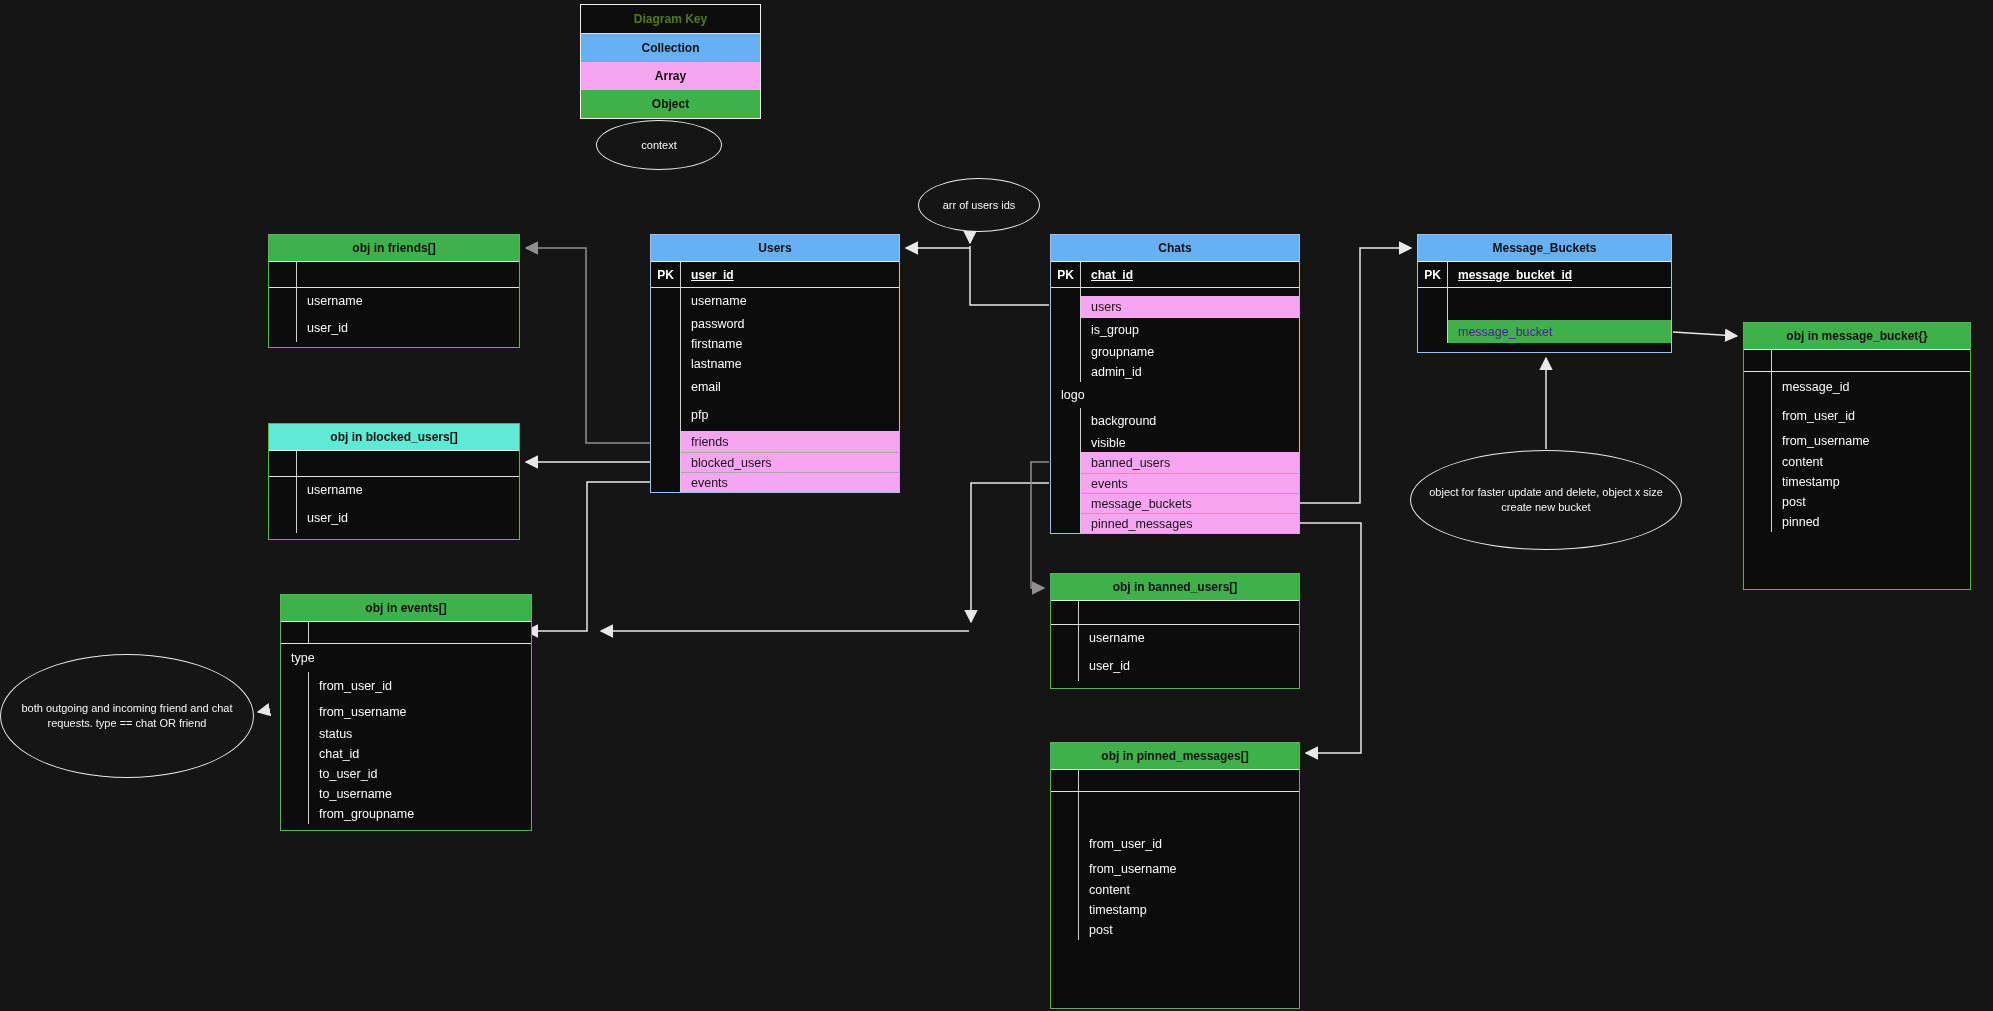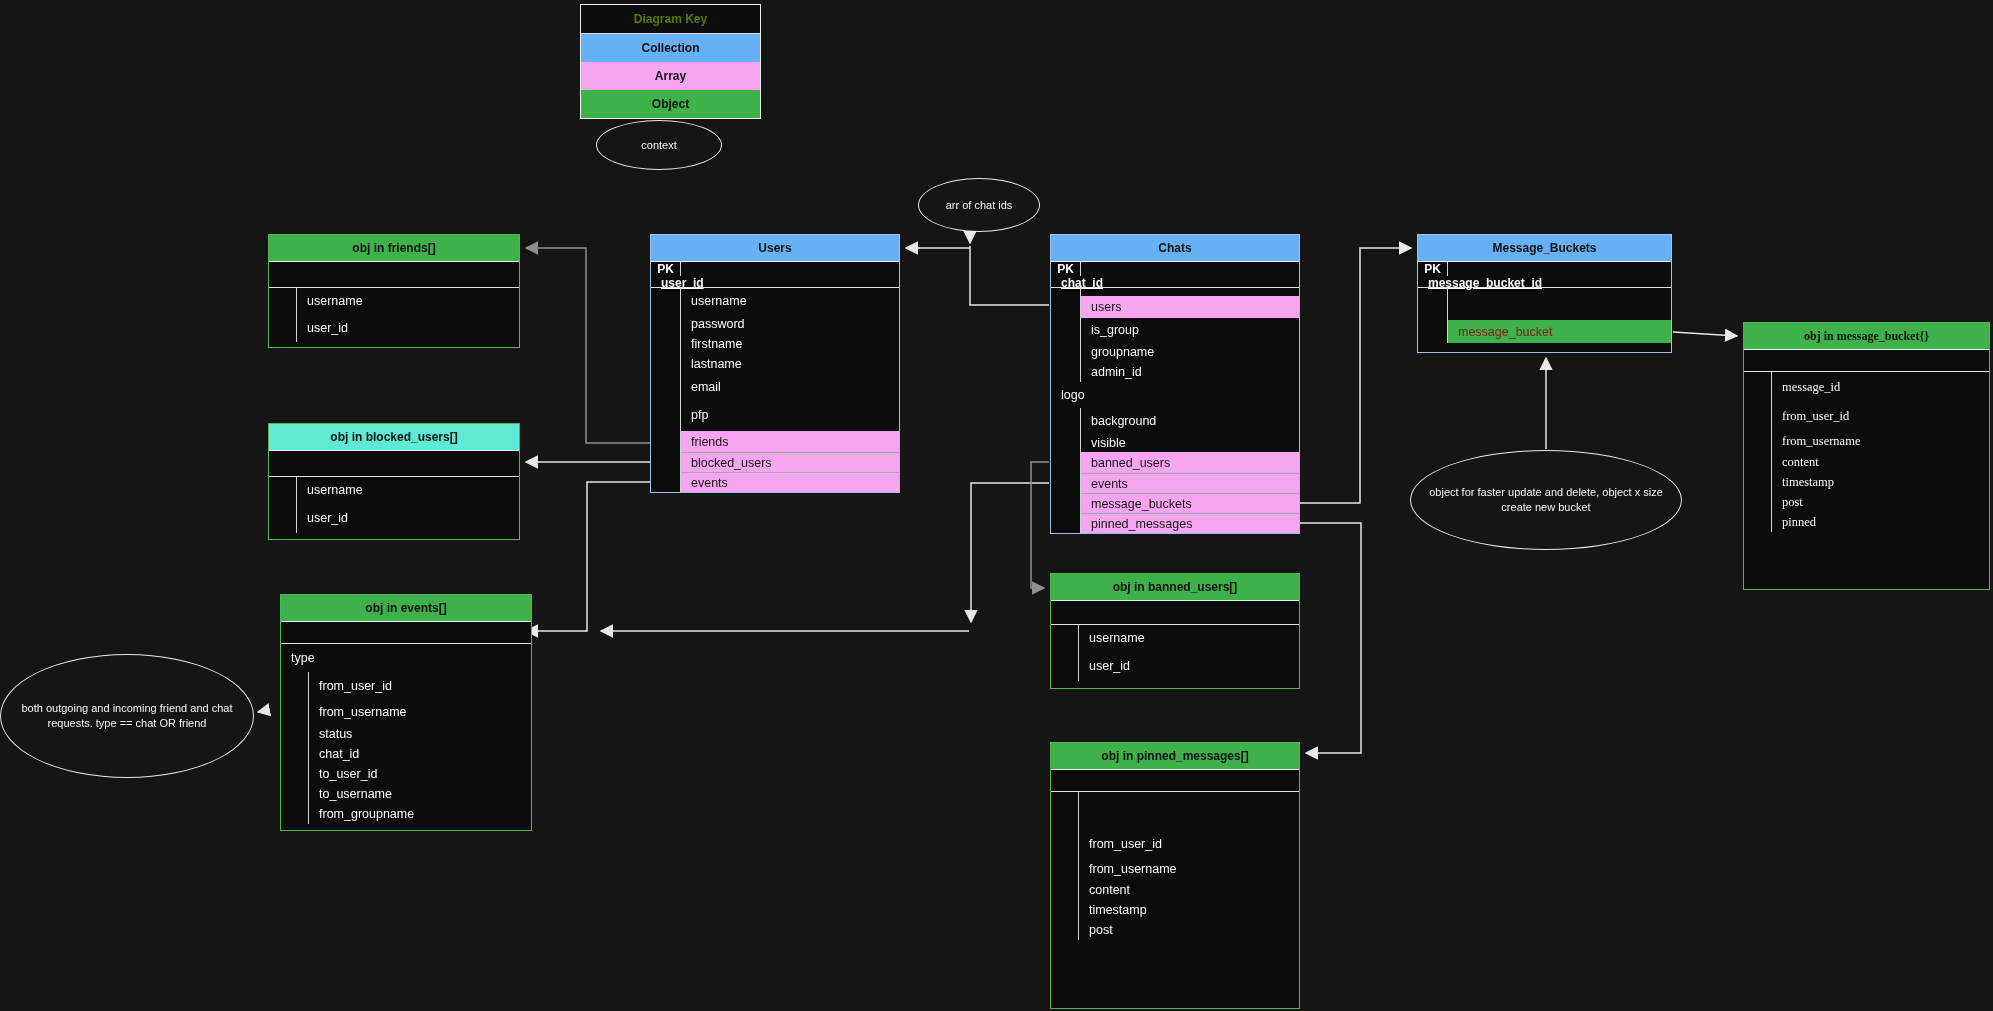--- a/index.html
+++ b/index.html
@@ -6,28 +6,28 @@
   .canvas{position:relative;width:1993px;height:1011px;background:#151515;
           font-family:"Liberation Sans",sans-serif;overflow:hidden;}
   .edges{position:absolute;left:0;top:0;width:1993px;height:1011px;pointer-events:none;}
   .tbl{position:absolute;background:#0c0c0c;border:1px solid #9fc0ea;box-sizing:border-box;}
   .tbl.green-border{border-color:#54b457;}
   .tbl.white-border{border-color:#f0f0f0;}
   .thead{display:flex;align-items:center;justify-content:center;font-weight:bold;
          font-size:12px;color:#111;border-bottom:1px solid rgba(255,255,255,.85);box-sizing:border-box;}
   .thead.dark{color:#4d7c0f;}
   .trow{display:flex;box-sizing:border-box;}
-  .pkrow{border-bottom:1px solid #e2e2e2;flex-direction:column;}
+  .pkrow{border-bottom:1px solid #e2e2e2;}
   .pkcell{flex:0 0 auto;display:flex;align-items:center;justify-content:center;
           font-weight:bold;font-size:12px;color:#fff;box-sizing:border-box;}
   .pkcell.hasdiv{border-right:1px solid #d0d0d0;}
   .fcell{flex:1;display:flex;align-items:center;padding-left:10px;font-size:12.5px;
          color:#fafafa;box-sizing:border-box;min-width:0;}
   .fcell.pink{background:var(--pink);color:#141414;}
-  .fcell.green{background:var(--green);color:#7f1d1d;}
+  .fcell.green{background:var(--green);color:#4c1d95;}
   .fcell.sep{border-top:1px solid #a8a8a8;}
   .fcell.keyfield{font-weight:bold;text-decoration:underline;font-size:12px;}
   .keyitem{display:flex;align-items:center;justify-content:center;font-weight:bold;
            font-size:12px;color:#111;}
   .note{position:absolute;border:1.5px solid #e9e9e9;border-radius:50%;display:flex;
         align-items:center;justify-content:center;text-align:center;color:#f5f5f5;
         font-size:11px;line-height:1.35;box-sizing:border-box;padding:4px 12px;background:transparent;}
 </style>
 </head>
 <body>
@@ -311,21 +311,21 @@
         </div>
         <div class="trow" style="height: 20px;">
           <div class="pkcell hasdiv" style="width: 28px;"></div>
           <div class="fcell">post</div>
         </div>
         <div class="trow" style="height: 68px;">
           <div class="pkcell" style="width: 28px;"></div>
           <div class="fcell"></div>
         </div>
       </div>
-      <div class="tbl green-border" style="left: 1743px; top: 322px; width: 247px; font-family: Liberation Serif, serif;">
+      <div class="tbl green-border" style="left: 1743px; top: 322px; width: 228px;">
         <div class="thead" style="height: 27px; background: rgb(62, 177, 74);">obj in message_bucket{}</div>
         <div class="trow pkrow" style="height: 22px;">
           <div class="pkcell hasdiv" style="width: 28px;"></div>
           <div class="fcell"></div>
         </div>
         <div class="trow" style="height: 30px;">
           <div class="pkcell hasdiv" style="width: 28px;"></div>
           <div class="fcell">message_id</div>
         </div>
         <div class="trow" style="height: 28px;">
@@ -351,17 +351,17 @@
         <div class="trow" style="height: 20px;">
           <div class="pkcell hasdiv" style="width: 28px;"></div>
           <div class="fcell">pinned</div>
         </div>
         <div class="trow" style="height: 57px;">
           <div class="pkcell" style="width: 28px;"></div>
           <div class="fcell"></div>
         </div>
       </div>
       <div class="note" style="left: 596px; top: 120px; width: 126px; height: 50px;">context</div>
-      <div class="note" style="left: 918px; top: 178px; width: 122px; height: 54px;">arr of chat ids</div>
+      <div class="note" style="left: 918px; top: 178px; width: 122px; height: 54px;">arr of users ids</div>
       <div class="note" style="left: 1410px; top: 450px; width: 272px; height: 100px;">object for faster update and delete, object x size create new bucket</div>
       <div class="note" style="left: 0px; top: 654px; width: 254px; height: 124px;">both outgoing and incoming friend and chat requests. type == chat OR friend</div>
     </div>
 </div>
 
 </body></html>

